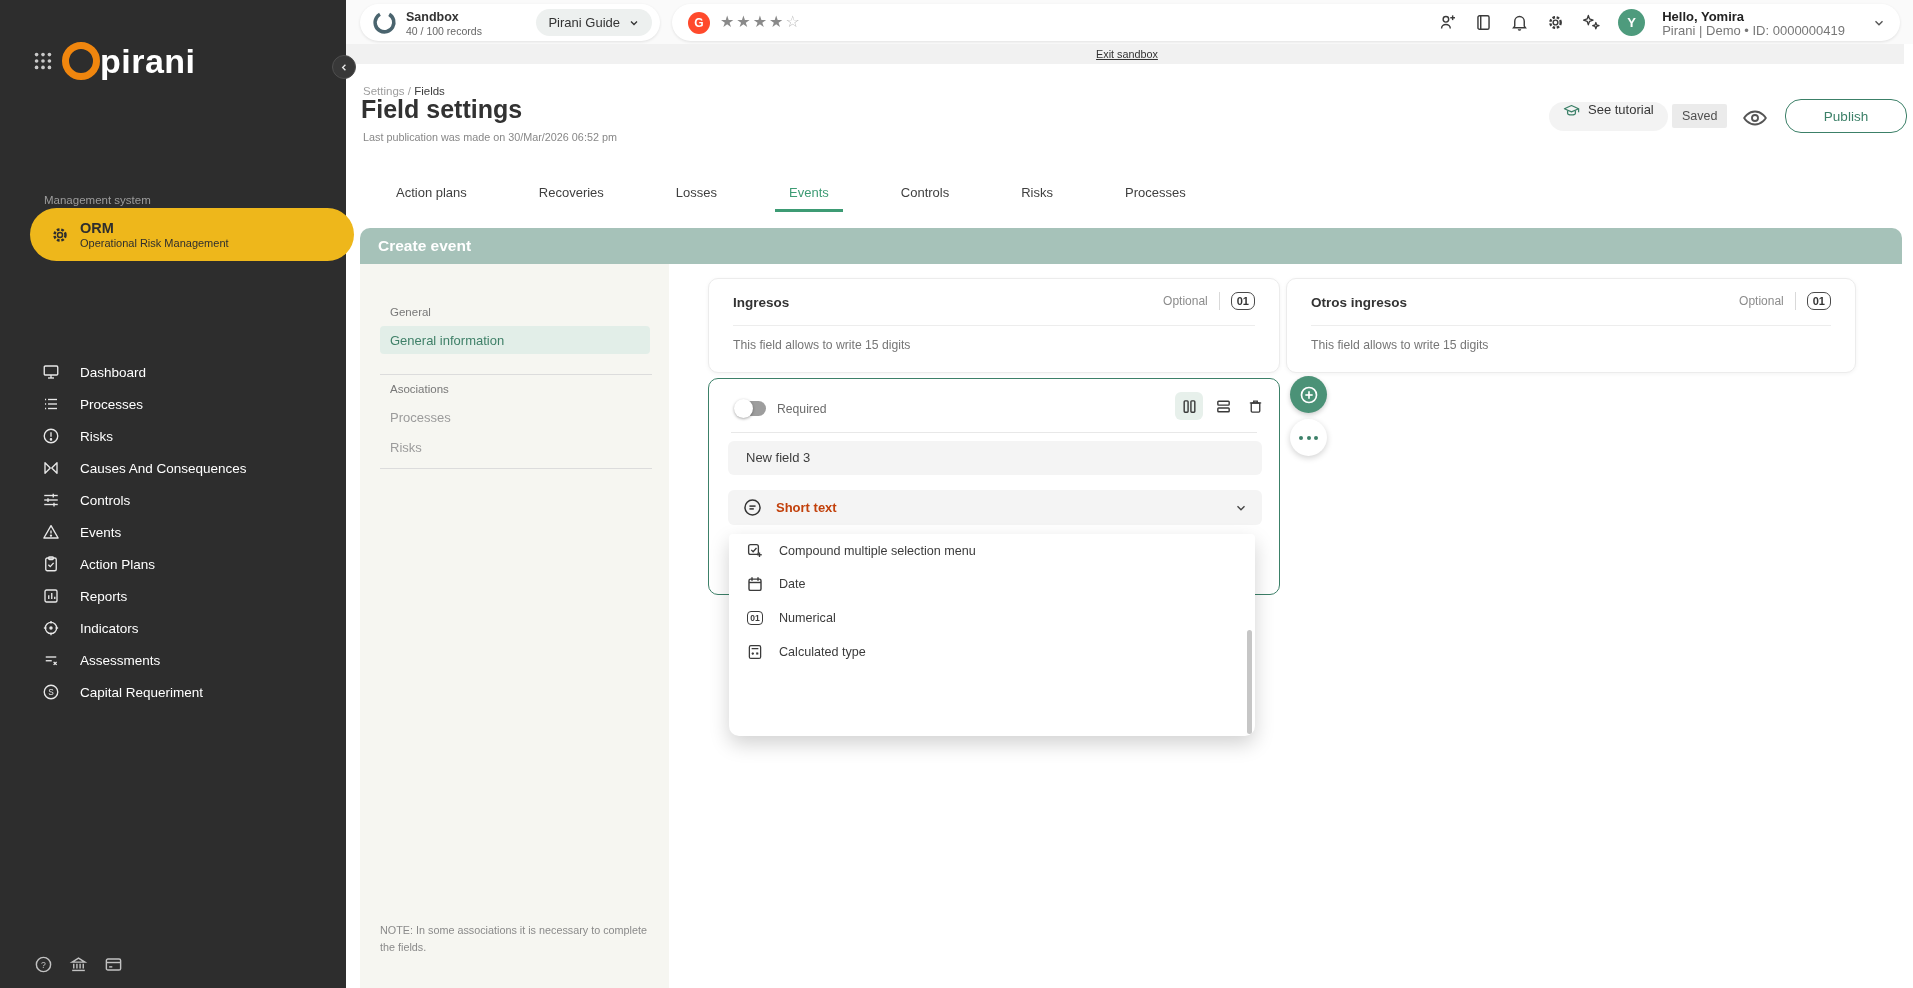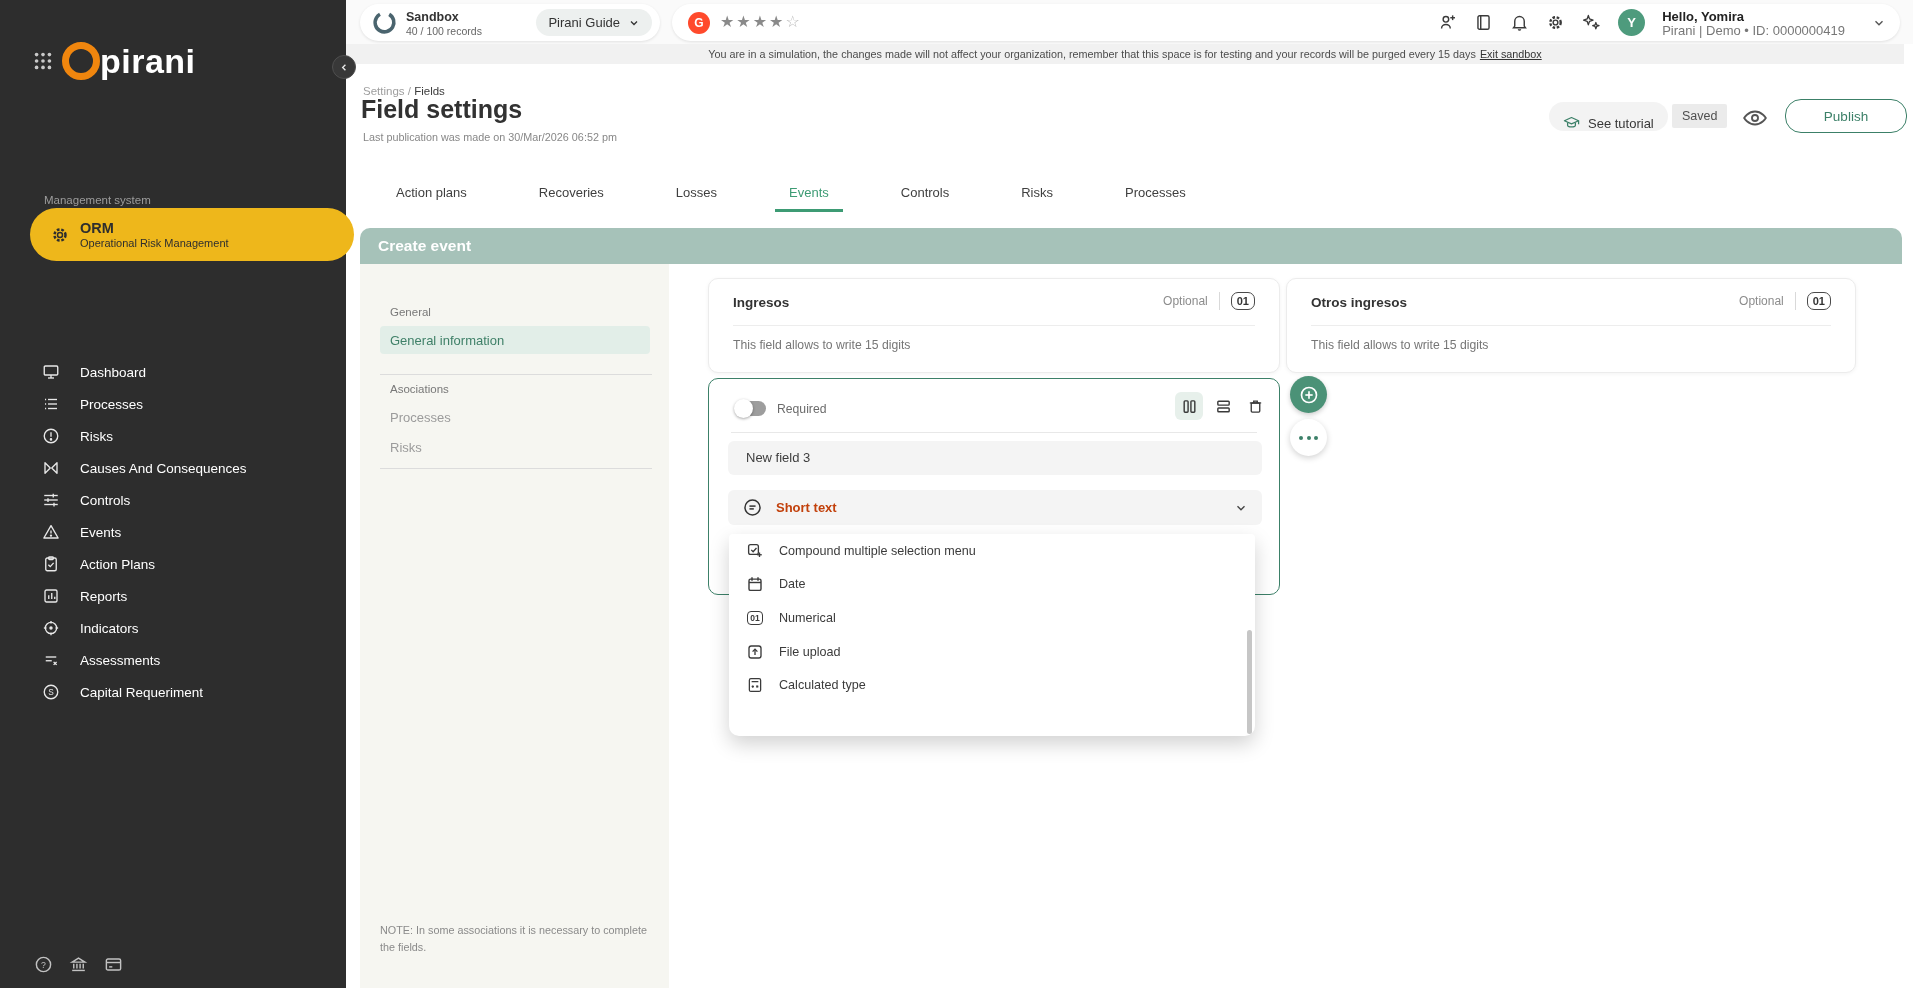--- a/index.html
+++ b/index.html
@@ -52,21 +52,21 @@
 
   #banner{position:absolute;left:0;top:44px;width:1558px;height:20px;background:#f1f1f1;
       display:flex;align-items:center;justify-content:center;font-size:10.8px;color:#4c4c4c;}
   #banner a{color:#333;text-decoration:underline;margin-left:4px;cursor:pointer;}
 
   .breadcrumb{position:absolute;left:17px;top:85px;font-size:11.5px;color:#9e9e9e;}
   .breadcrumb .current{color:#3c3c3c;}
   #page-title{position:absolute;left:15px;top:95px;font-size:25px;font-weight:bold;color:#323232;}
   #page-sub{position:absolute;left:17px;top:131px;font-size:10.8px;color:#878787;}
   .see-tutorial{position:absolute;left:1203px;top:102px;height:29px;background:#f3f3f3;border-radius:15px;
-      display:flex;align-items:flex-end;gap:8px;padding:0 14px;font-size:13px;color:#373737;cursor:pointer;}
+      display:flex;align-items:flex-start;gap:8px;padding:0 14px;font-size:13px;color:#373737;cursor:pointer;}
   .see-tutorial .cap{color:#3c8068;}
   .saved-badge{position:absolute;left:1326px;top:104px;height:24px;background:#ebebeb;border-radius:2px;
       padding:0 10px;font-size:12.5px;color:#4f4f4f;line-height:24px;}
   .eye-btn{position:absolute;left:1396px;top:105px;color:#555;cursor:pointer;}
   .publish-btn{position:absolute;left:1439px;top:99px;width:120px;height:32px;border-radius:16px;background:#fff;
       border:1.5px solid #3c8068;color:#3c8068;font-size:13.5px;display:flex;align-items:center;justify-content:center;cursor:pointer;}
 
   #tabs{position:absolute;left:14px;top:176px;height:36px;display:flex;}
   .tab{padding:0 14px;margin:0 22px;font-size:13px;color:#3f3f3f;display:flex;align-items:center;cursor:pointer;
       border-bottom:3px solid transparent;}
@@ -379,21 +379,20 @@
         <span class="tb-chevron">
             <svg width="14" height="14" viewBox="0 0 24 24" fill="none" stroke="currentColor" stroke-width="2.4">
               <polyline points="6,9 12,15 18,9"></polyline>
             </svg>
           </span>
       </div>
     </div>
   </div>
 
   <div id="banner">
-    <span>You are in a simulation, the changes made will not affect your organization, remember that this space is for testing and your records will be purged every 15 days</span>
     <a>Exit sandbox</a>
   </div>
 
   <div class="breadcrumb">
     <span>Settings</span>
     <span>/</span>
     <span class="current">Fields</span>
   </div>
   <h1 id="page-title" style="margin:0;">Field settings</h1>
   <div id="page-sub">Last publication was made on 30/Mar/2026 06:52 pm</div>
@@ -528,30 +527,20 @@
       <span class="lbl">Date</span>
     </div>
     <div class="tm-item">
       <span class="micon">
           <span class="num-box">01</span>
         </span>
       <span class="lbl">Numerical</span>
     </div>
     <div class="tm-item">
       <span class="micon">
-          <svg width="18" height="18" viewBox="0 0 24 24" fill="none" stroke="currentColor" stroke-width="1.8">
-            <rect x="4" y="4" width="16" height="16" rx="3"></rect>
-            <line x1="12" y1="16" x2="12" y2="8.5"></line>
-            <polyline points="8.8,11.5 12,8.2 15.2,11.5"></polyline>
-          </svg>
-        </span>
-      <span class="lbl">File upload</span>
-    </div>
-    <div class="tm-item">
-      <span class="micon">
           <svg width="18" height="18" viewBox="0 0 24 24" fill="none" stroke="currentColor" stroke-width="1.7">
             <rect x="4.5" y="3.5" width="15" height="17" rx="2"></rect>
             <line x1="7.5" y1="7.5" x2="16.5" y2="7.5"></line>
             <line x1="9" y1="12.5" x2="9" y2="15.5"></line>
             <line x1="7.5" y1="14" x2="10.5" y2="14"></line>
             <line x1="13.8" y1="12.8" x2="16.2" y2="15.2"></line>
             <line x1="16.2" y1="12.8" x2="13.8" y2="15.2"></line>
           </svg>
         </span>
       <span class="lbl">Calculated type</span>

